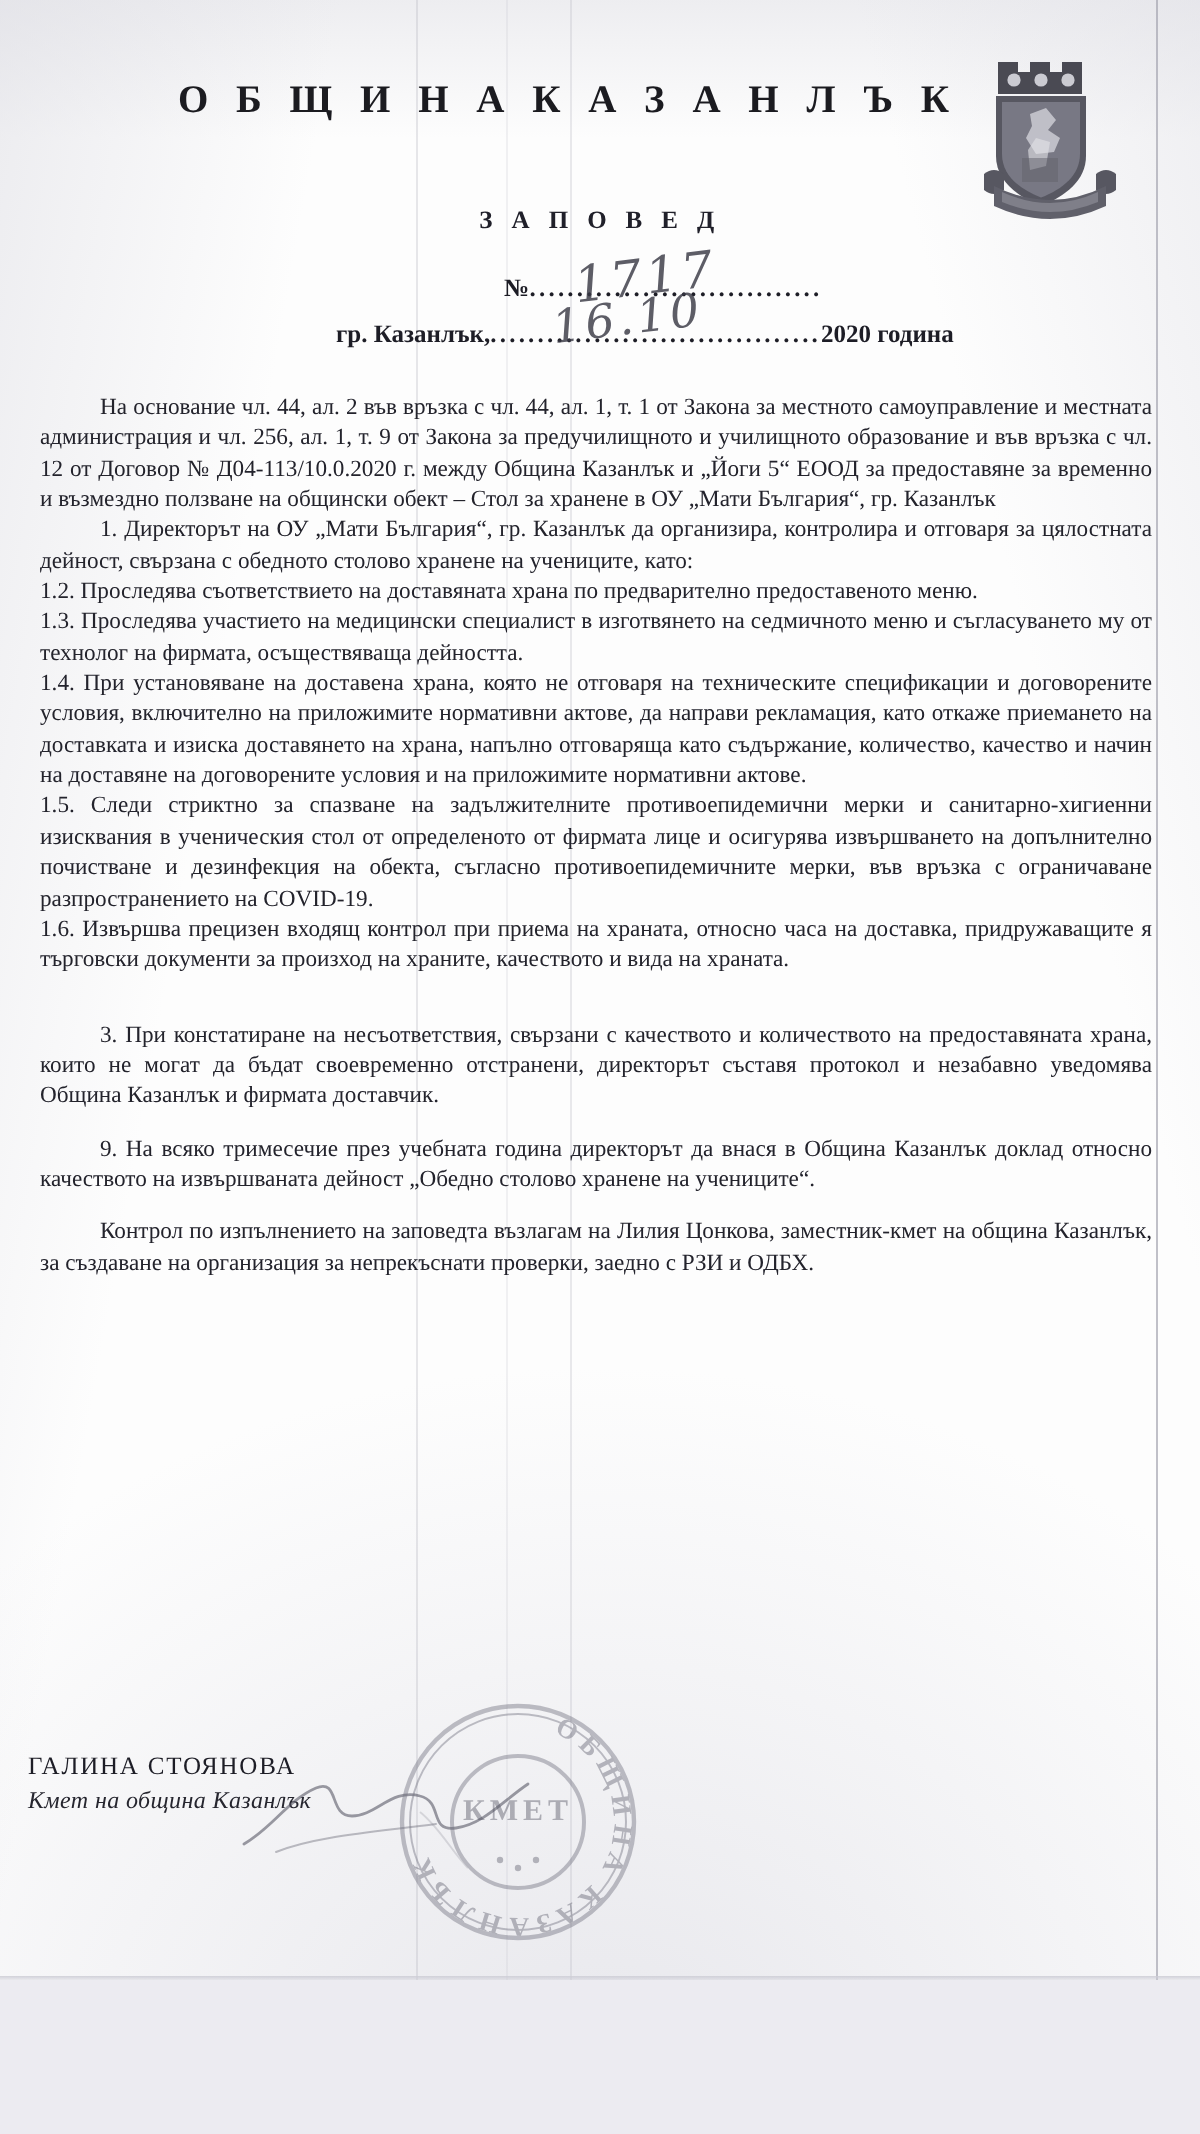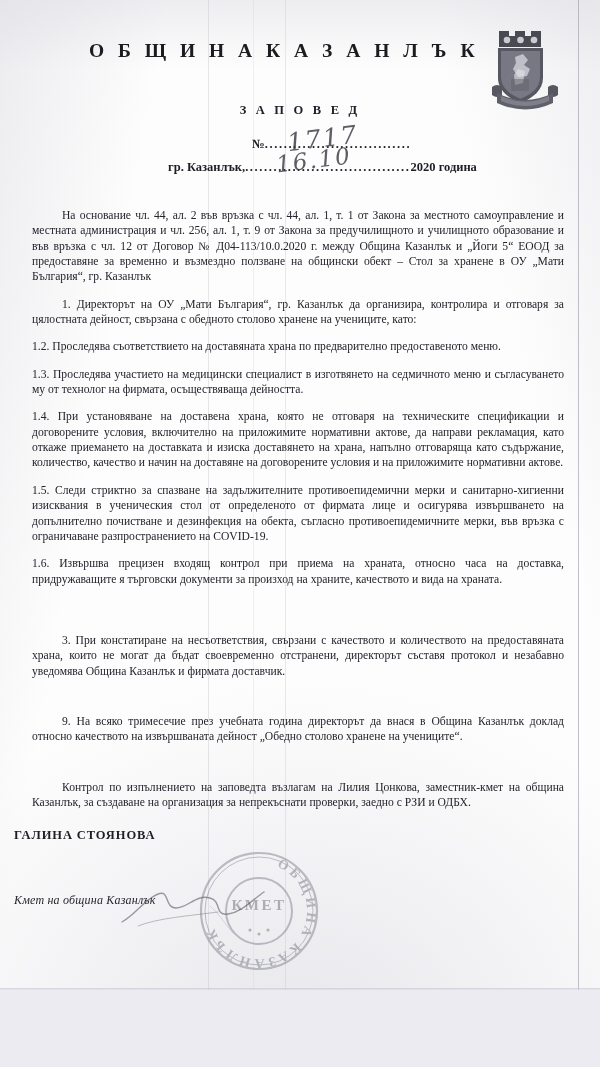--- a/index.html
+++ b/index.html
@@ -133,42 +133,42 @@
     left: 20px;
     top: 196px;
     width: 556px;
     font-size: 11.6px;
     line-height: 15.35px;
     color: #23232c;
     text-align: justify;
     text-justify: inter-word;
   }
   .body p {
-    margin: 12px;
+    margin: 0;
     text-align: justify;
   }
   .indent { text-indent: 30px; }
   .gap { height: 11px; }
 
   .order-verb {
     text-align: center;
     font-weight: bold;
     letter-spacing: 3.2px;
     font-size: 12.5px;
     margin: 9px 0 9px 0 !important;
     padding-right: 10px;
   }
 
   
   .sig-name {
     position: absolute;
     left: 14px;
-    top: 828px;
-    font-size: 12.5px;
-    font-weight: bold;
+    top: 876px;
+    font-size: 12.5px;
+    font-weight: normal;
     letter-spacing: .9px;
     color: #1d1d26;
   }
   .sig-role {
     position: absolute;
     left: 14px;
     top: 893px;
     font-size: 12px;
     font-style: italic;
     color: #26262f;

